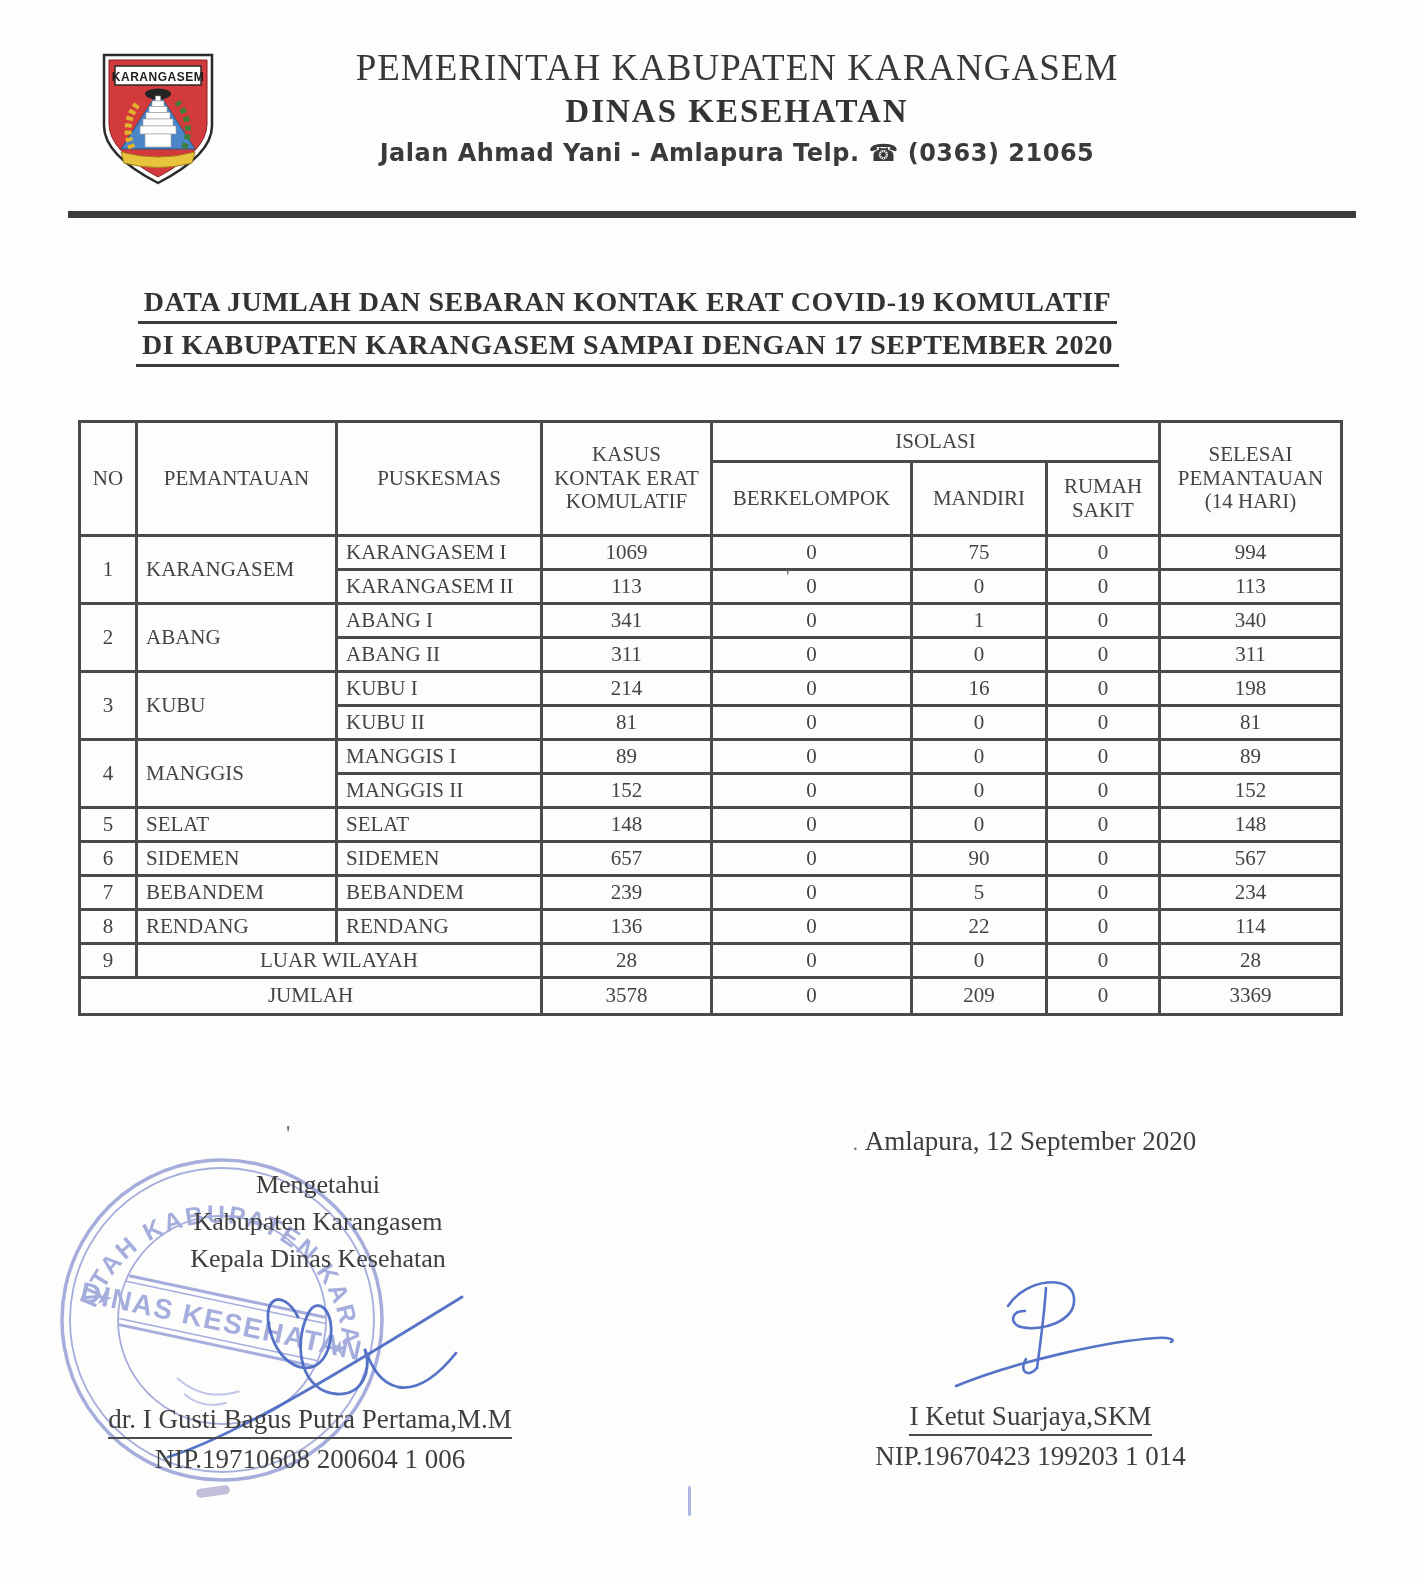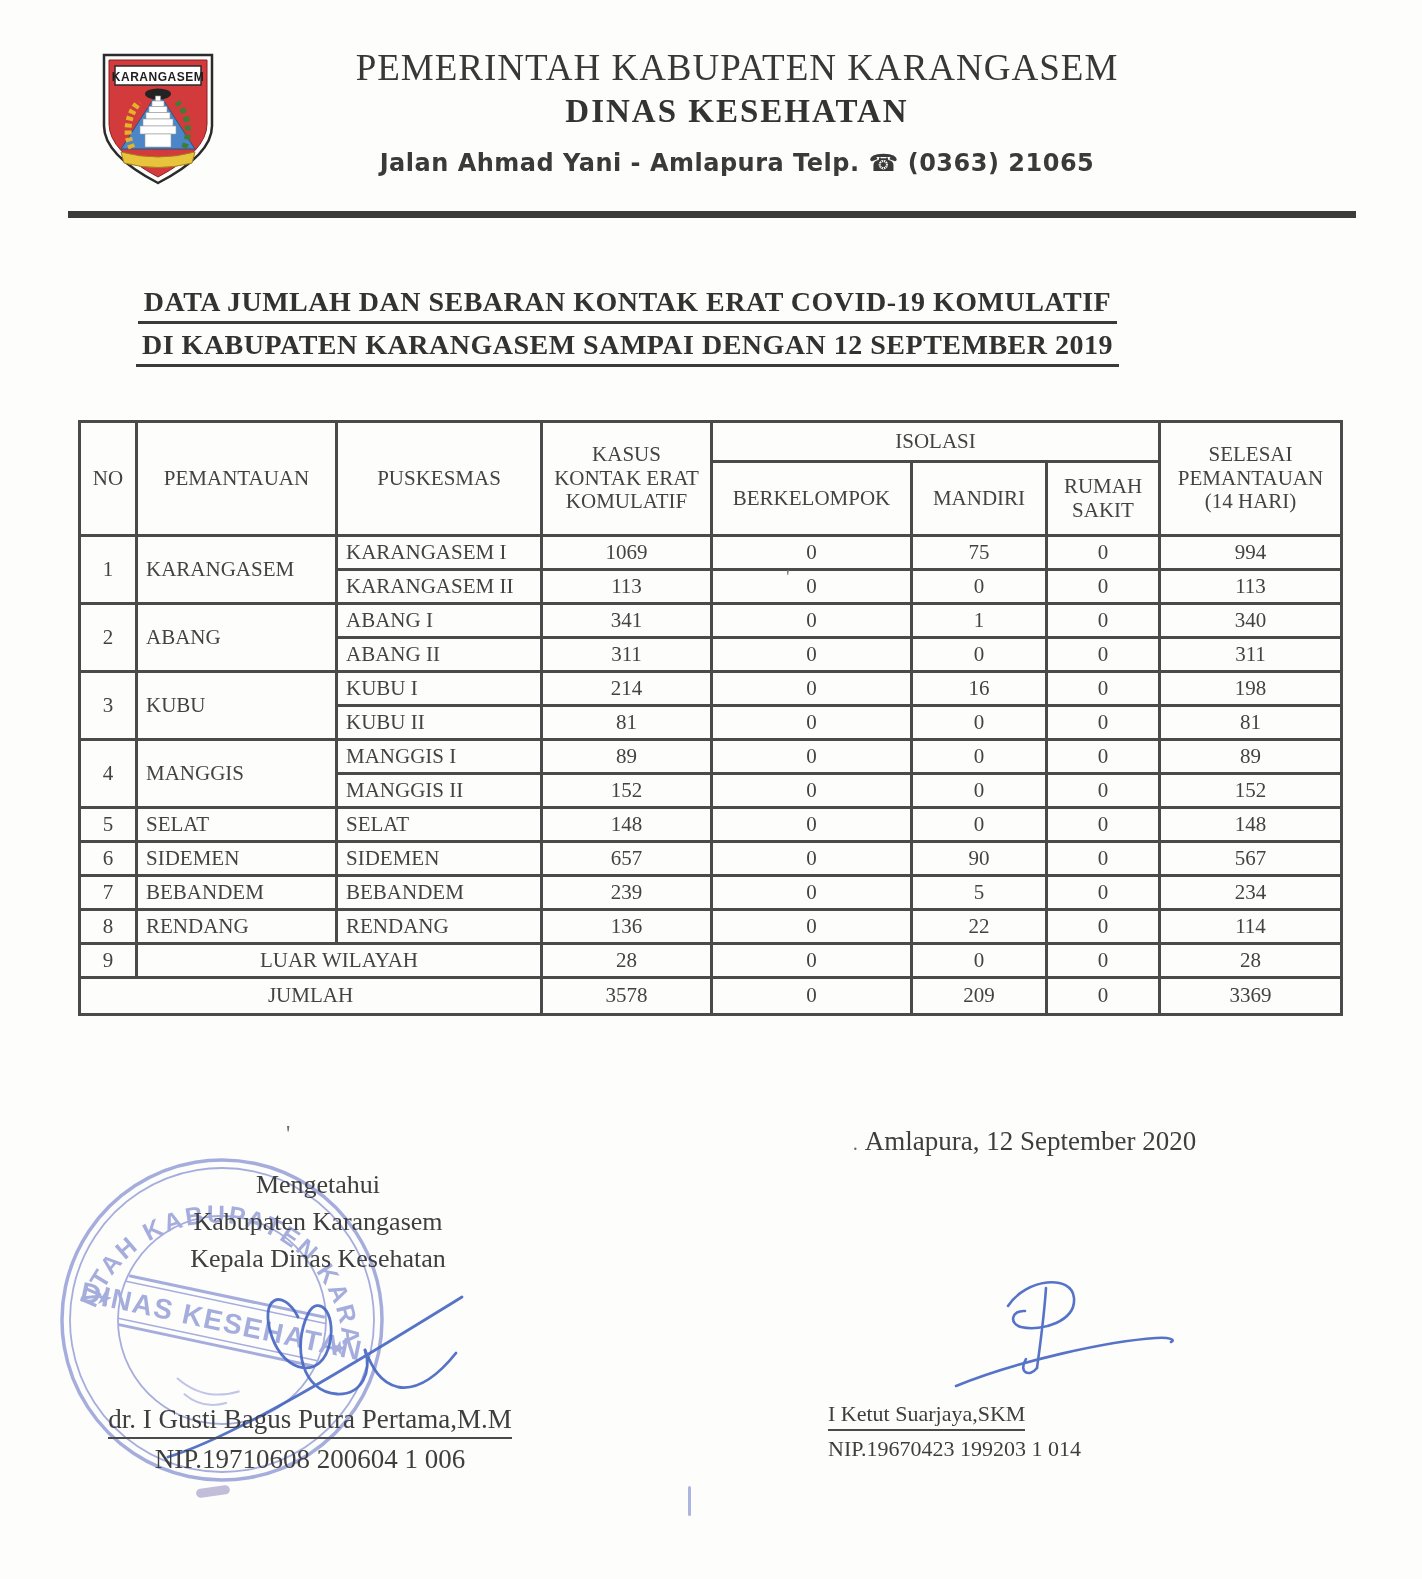--- a/index.html
+++ b/index.html
@@ -9,21 +9,21 @@
     background:#fdfdfc; overflow:hidden;
     font-family:"Liberation Serif", serif; color:#3e3e3e;padding-left:8px;
   }
 
   
   .emblem { position:absolute; left:99px; top:52px; width:118px; height:136px; }
   .letterhead { position:absolute; left:52px; top:46px; width:1370px; text-align:center; }
   .lh-gov  { font-size:37px; letter-spacing:1px; color:#383838; }
   .lh-dept { font-size:33px; font-weight:bold; letter-spacing:2px; margin-top:4px; color:#333; }
   .lh-addr { font-family:"DejaVu Sans", sans-serif; font-weight:bold; font-size:24px;
-             letter-spacing:0.5px; margin-top:19px; color:#3a3a3a; }
+             letter-spacing:0.5px; margin-top:9px; color:#3a3a3a; }
   .lh-city { font-size:35px; font-weight:bold; letter-spacing:17px; margin-top:8px; color:#333; }
   .rule { position:absolute; left:68px; top:211px; width:1288px; height:4px;
           border-top:5px solid #3c3c3c; border-bottom:2px solid #3c3c3c; }
 
   
   .doc-title { position:absolute; left:0; top:286px; width:1255px; text-align:center;
                font-size:28px; font-weight:bold; color:#323232; letter-spacing:0.5px; }
   .doc-title .tline { display:inline-block; border-bottom:3px solid #3a3a3a;
                       padding:0 6px 3px 6px; margin-bottom:5px; }
 
@@ -43,21 +43,21 @@
   
   .sig-left-titles  { position:absolute; left:118px; top:1166px; width:400px;
                       text-align:center; font-size:26px; line-height:37px; }
   .sig-left-names   { position:absolute; left:60px;  top:1404px; width:500px;
                       text-align:center; font-size:27px; }
   .sig-right-date   { position:absolute; left:828px; top:1126px; width:405px;
                       text-align:center; font-size:27px; }
   .sig-right-titles { position:absolute; left:828px; top:1196px; width:405px;
                       text-align:center; font-size:26px; line-height:36px; }
   .sig-right-names  { position:absolute; left:828px; top:1401px; width:405px;
-                      font-size:22px; }
+                      text-align:center; font-size:27px; }
   .name-u { display:inline-block; border-bottom:2px solid #4a4a4a; padding-bottom:2px; }
   .nip { margin-top:5px; }
 
   
   .stamp { position:absolute; left:50px; top:1148px; width:350px; height:345px;
            opacity:0.55; filter:blur(0.5px); }
   .sig-ink-left  { position:absolute; left:120px; top:1245px; width:380px; height:225px; }
   .sig-ink-right { position:absolute; left:920px; top:1258px; width:310px; height:160px; }
 
   
@@ -103,21 +103,21 @@
     <div class="lh-addr">
       <span>Jalan Ahmad Yani  - Amlapura Telp.</span>
       <span>☎</span>
       <span>(0363) 21065</span>
     </div>
   </div>
   <div class="rule"></div>
 
   <div class="doc-title">
     <span class="tline">DATA JUMLAH DAN SEBARAN KONTAK ERAT COVID-19 KOMULATIF</span><br>
-    <span class="tline">DI KABUPATEN KARANGASEM SAMPAI DENGAN 12 SEPTEMBER 2019</span>
+    <span class="tline">DI KABUPATEN KARANGASEM SAMPAI DENGAN 17 SEPTEMBER 2020</span>
   </div>
 
   <table class="data">
     <colgroup>
       <col style="width:57px">
         <col style="width:200px">
         <col style="width:205px">
         <col style="width:170px">
       <col style="width:200px">
         <col style="width:135px">

